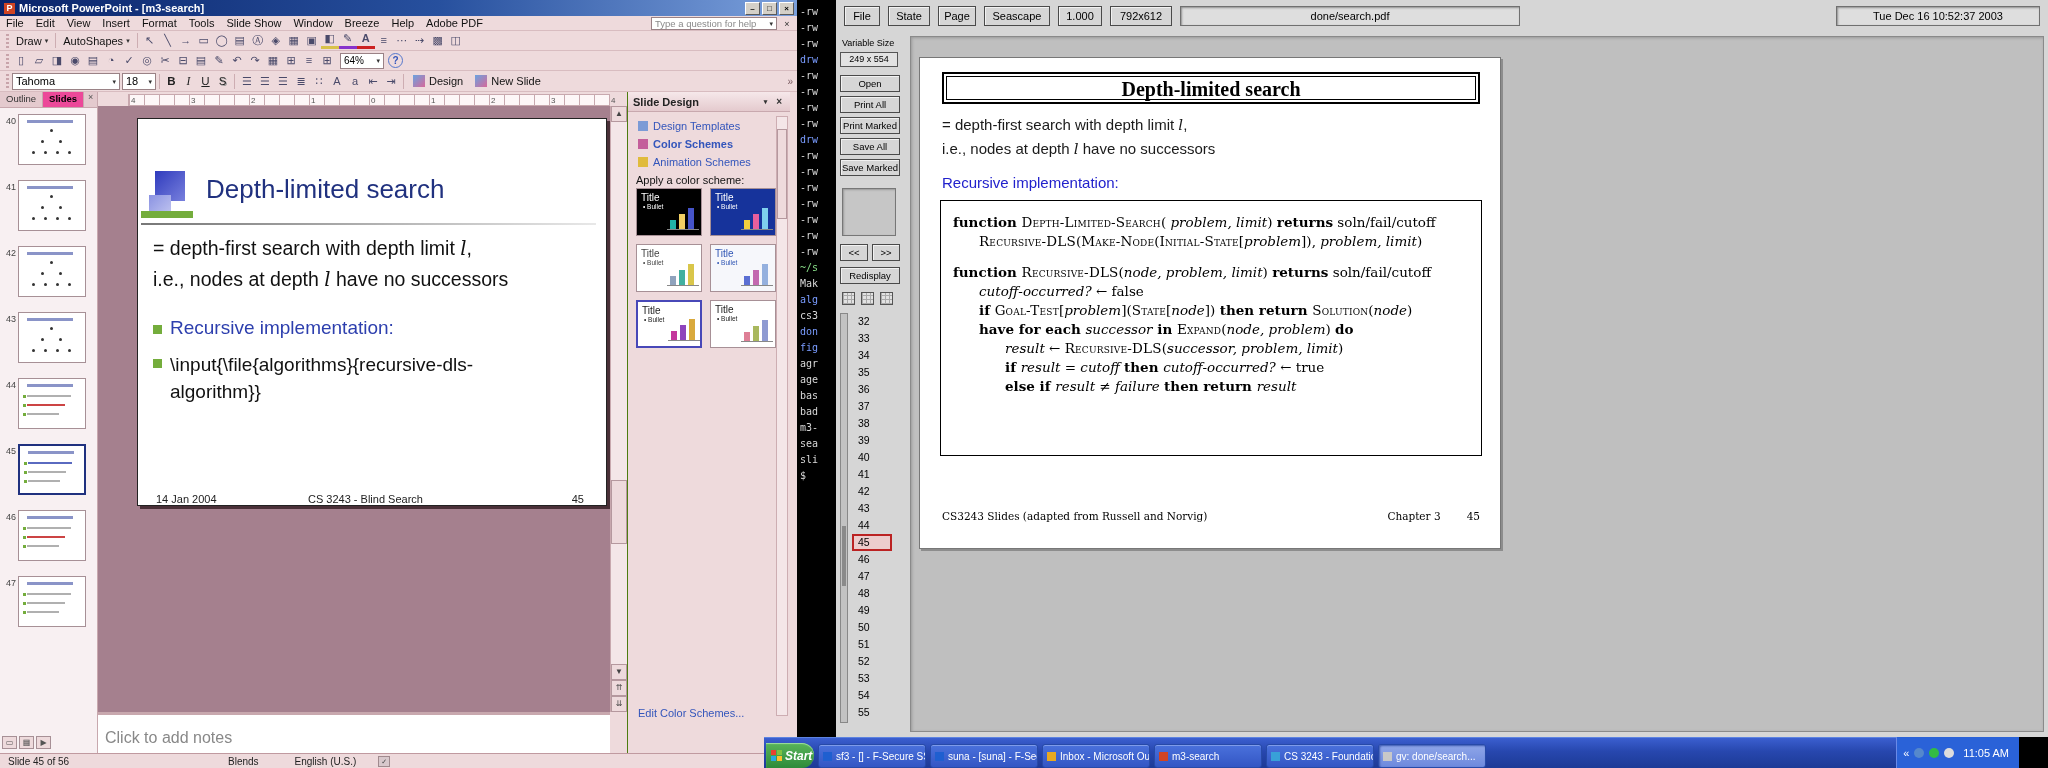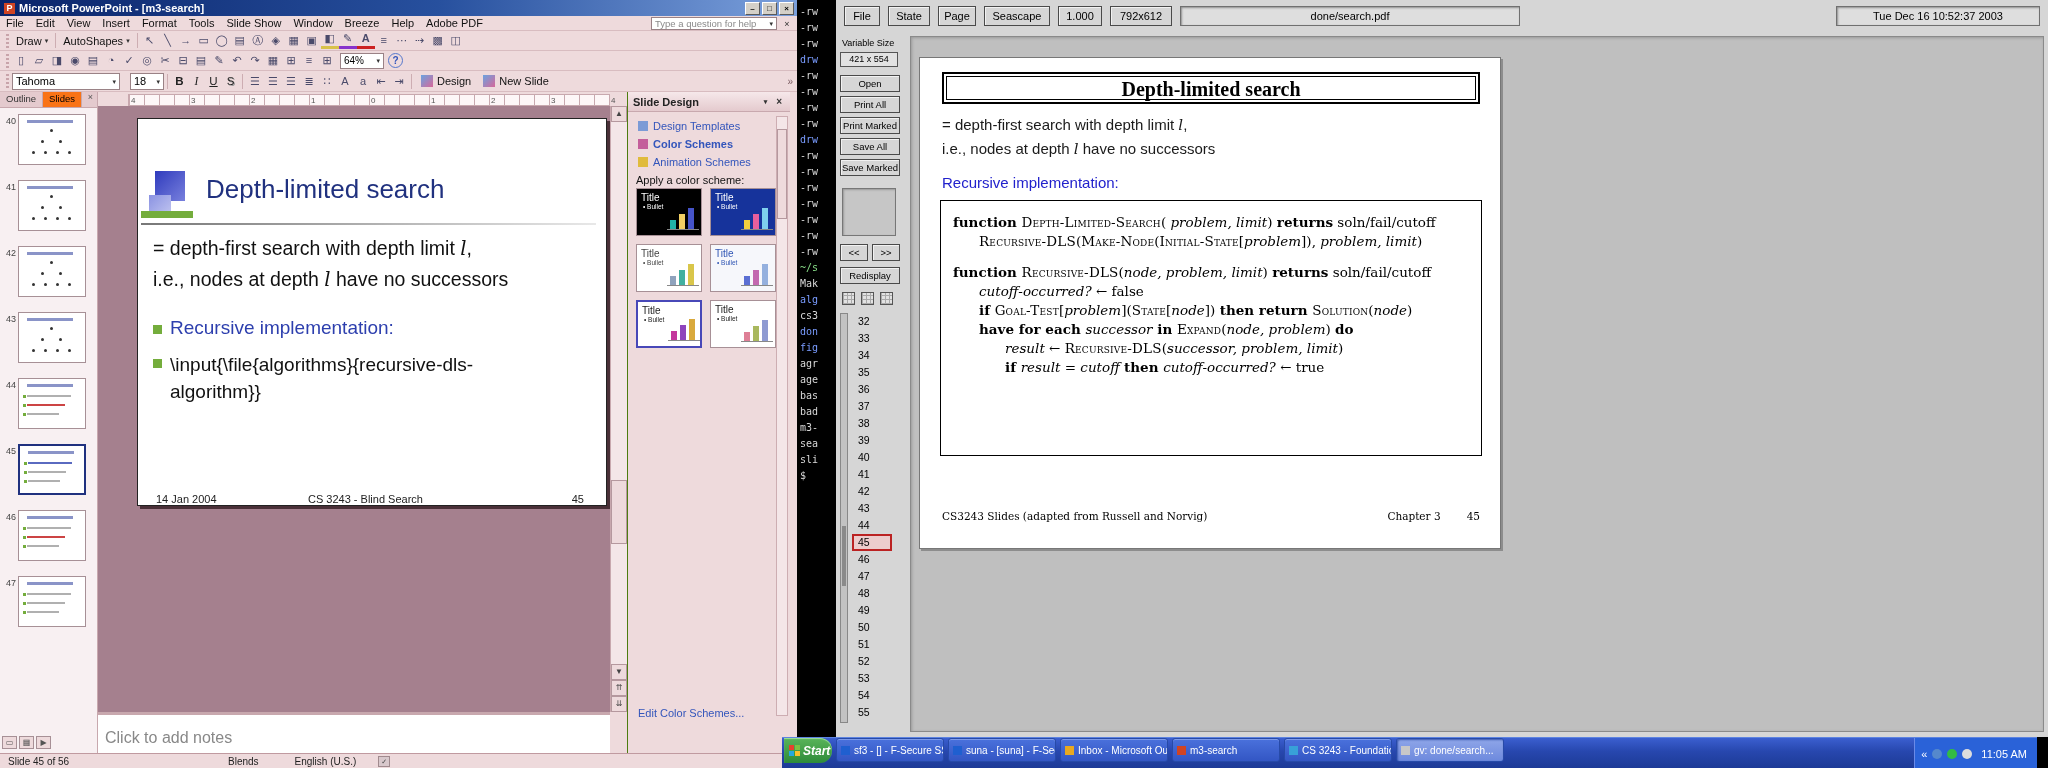--- a/index.html
+++ b/index.html
@@ -24,32 +24,32 @@
 .sep{width:1px;height:15px;background:#cdadb2;margin:0 3px}
 .tbi{width:18px;height:17px;line-height:16px;text-align:center;font-size:11px;color:#4a4a6a;flex:0 0 auto}
 .i-fill-color{border-bottom:3px solid #d8c24a;line-height:13px;height:17px}
 .i-line-color{border-bottom:3px solid #8833cc;line-height:13px;height:17px}
 .i-font-color{border-bottom:3px solid #cc2222;line-height:13px;height:17px;font-weight:bold}
 .tb-textbtn{height:17px;line-height:16px;font-size:11px;padding:0 4px;color:#111;display:flex;align-items:center;gap:3px}
 .dd{font-size:7px;color:#333}
 .zoombox{width:44px;height:16px;background:#fff;border:1px solid #9a8286;font-size:10px;line-height:14px;padding:0 3px;display:flex;justify-content:space-between;margin-left:4px}
 .helpcircle{width:15px;height:15px;border-radius:50%;border:1px solid #5577cc;color:#3355bb;font-size:10px;line-height:13px;text-align:center;margin-left:4px;font-weight:bold}
 .fontbox{width:108px;height:17px;background:#fff;border:1px solid #9a8286;font-size:11px;line-height:15px;padding:0 3px;display:flex;justify-content:space-between}
-.sizebox{width:34px;height:17px;background:#fff;border:1px solid #9a8286;font-size:11px;line-height:15px;padding:0 3px;display:flex;justify-content:space-between;margin-left:10px}
+.sizebox{width:34px;height:17px;background:#fff;border:1px solid #9a8286;font-size:11px;line-height:15px;padding:0 3px;display:flex;justify-content:space-between;margin-left:2px}
 .stybtn{width:17px;height:17px;text-align:center;font-size:11.5px;line-height:16px;color:#222}
 .sty-B{font-weight:bold}.sty-I{font-style:italic;font-family:"Liberation Serif",serif}.sty-U{text-decoration:underline}.sty-S{text-shadow:1px 1px 0 #999}
 .bigbtn{height:18px;display:flex;align-items:center;gap:4px;font-size:11px;padding:0 6px;color:#111}
 .bigbtn .bicon{width:12px;height:12px;background:linear-gradient(135deg,#6aa3e0,#d8689a)}
 .chev{margin-left:auto;padding-right:4px;color:#7a5a60;font-size:10px}
 
 
 #ppt-leftpanel{position:absolute;left:0;top:92px;width:98px;height:661px;background:#f8f0f2;border-right:1px solid #c8a8ae}
 .tabs{display:flex;height:16px;font-size:9.5px;background:#e4cace;border-bottom:1px solid #c8a8ae}
 .tab{padding:1px 6px;border-right:1px solid #c8a8ae;color:#333}
-.tab.active{background:#f97316;font-weight:normal;color:#000}
+.tab.active{background:#ec4899;font-weight:bold;color:#000}
 .tabclose{margin-left:auto;padding:0 4px;color:#555;font-size:9px}
 #thumbs{position:absolute;left:0;top:18px;width:98px}
 .thumb-row{position:absolute;left:0;width:98px;height:54px;display:flex}
 .thumb-num{width:18px;text-align:right;font-size:9px;color:#444;padding-top:2px;padding-right:2px}
 .thumb-box{position:relative;width:68px;height:51px;background:#fff;border:1px solid #a79096;overflow:hidden}
 .thumb-box.sel{border:2px solid #20317f}
 .th-title{position:absolute;left:8px;top:5px;width:46px;height:3px;background:#8a94c8}
 .th-line{position:absolute;height:2px;background:#b0b0b0}
 .th-line.red{background:#cc4444}
 .th-line.blue{background:#5a6ac0}
@@ -150,21 +150,21 @@
 .pdf-subtitle{position:absolute;left:22px;top:116px;font-size:15px;color:#2121cc}
 #algo-box{position:absolute;left:20px;top:142px;width:542px;height:256px;border:1px solid #000;padding:12px 12px}
 .algo-line{font-family:"DejaVu Serif",serif;font-size:13.5px;line-height:19px;color:#000;white-space:nowrap}
 .seg-b{font-weight:bold}
 .seg-i{font-style:italic;font-family:"DejaVu Serif",serif}
 .seg-sc{font-variant:small-caps;letter-spacing:.2px}
 .pdf-footer-left{position:absolute;left:22px;top:452px;font-family:"DejaVu Serif",serif;font-size:10.5px;color:#000}
 .pdf-footer-right{position:absolute;right:20px;top:452px;font-family:"DejaVu Serif",serif;font-size:10.5px;color:#000;display:flex;gap:26px}
 
 
-#taskbar{position:absolute;left:782px;top:737px;width:1255px;height:31px;background:linear-gradient(180deg,#3b5fd0,#2747ae 45%,#1d3a96);border-top:1px solid #5d83e0;display:flex;align-items:flex-start}
+#taskbar{position:absolute;left:764px;top:737px;width:1255px;height:31px;background:linear-gradient(180deg,#3b5fd0,#2747ae 45%,#1d3a96);border-top:1px solid #5d83e0;display:flex;align-items:flex-end}
 .startbtn{width:48px;height:25px;margin-left:2px;border-radius:0 12px 12px 0;background:linear-gradient(180deg,#59b45a,#2e8b3a);color:#fff;font-weight:bold;font-style:italic;font-size:12px;display:flex;align-items:center;gap:3px;padding-left:5px;box-shadow:inset 0 1px 1px #9fdf9f}
 .winflag{position:relative;width:11px;height:11px;flex:0 0 auto}
 .winflag i{position:absolute;width:5px;height:5px}
 .winflag .f1{left:0;top:0;background:#e8412e}
 .winflag .f2{left:6px;top:0;background:#7dc242}
 .winflag .f3{left:0;top:6px;background:#28a8e0}
 .winflag .f4{left:6px;top:6px;background:#fbc02d}
 .tbbtn{position:relative;width:108px;height:24px;margin-left:4px;background:linear-gradient(180deg,#4a71dc,#3356c4);border:1px solid #274aa8;border-radius:3px;color:#fff;font-size:10px;display:flex;align-items:center;gap:4px;padding:0 4px;overflow:hidden;white-space:nowrap;box-shadow:inset 0 1px 0 #7e9bea}
 .tbbtn.act{background:linear-gradient(180deg,#8fa6e8,#6d89dd);box-shadow:inset 1px 1px 2px #3a57b0}
 .tb-ico{width:9px;height:9px;flex:0 0 auto}
@@ -618,21 +618,21 @@
       <span class="gvtb" style="width:38px">Page</span>
       <span class="gvtb" style="width:66px">Seascape</span>
       <span class="gvtb" style="width:44px">1.000</span>
       <span class="gvtb" style="width:62px">792x612</span>
       <span class="gvtb gv-filename">done/search.pdf</span>
       <span class="gvtb gv-date">Tue Dec 16 10:52:37 2003</span>
     </div>
 
     <div class="gv-sidebar">
       <span class="gv-varsize">Variable Size</span>
-      <span class="gv-dims">421 x 554</span>
+      <span class="gv-dims">249 x 554</span>
       <div id="gv-btns">
           <div class="gvbtn">Open</div>
           <div class="gvbtn">Print All</div>
           <div class="gvbtn">Print Marked</div>
           <div class="gvbtn">Save All</div>
           <div class="gvbtn">Save Marked</div>
         </div>
       <div class="gv-locator"></div>
       <div class="gv-nav">
         <span class="gvbtn">&lt;&lt;</span>
@@ -687,20 +687,21 @@
         <div class="pdf-subtitle">Recursive implementation:</div>
         <div id="algo-box">
             <div class="algo-line" style="padding-left: 0px;"><span class="seg-b">function </span><span class="seg-sc">Depth-Limited-Search</span><span>( </span><span class="seg-i">problem, limit</span><span>) </span><span class="seg-b">returns</span><span> soln/fail/cutoff</span></div>
             <div class="algo-line" style="padding-left: 26px;"><span class="seg-sc">Recursive-DLS</span><span>(</span><span class="seg-sc">Make-Node</span><span>(</span><span class="seg-sc">Initial-State</span><span>[</span><span class="seg-i">problem</span><span>]), </span><span class="seg-i">problem, limit</span><span>)</span></div>
             <div class="algo-line" style="margin-top: 12px; padding-left: 0px;"><span class="seg-b">function </span><span class="seg-sc">Recursive-DLS</span><span>(</span><span class="seg-i">node, problem, limit</span><span>) </span><span class="seg-b">returns</span><span> soln/fail/cutoff</span></div>
             <div class="algo-line" style="padding-left: 26px;"><span class="seg-i">cutoff-occurred?</span><span> ← false</span></div>
             <div class="algo-line" style="padding-left: 26px;"><span class="seg-b">if </span><span class="seg-sc">Goal-Test</span><span>[</span><span class="seg-i">problem</span><span>](</span><span class="seg-sc">State</span><span>[</span><span class="seg-i">node</span><span>]) </span><span class="seg-b">then return </span><span class="seg-sc">Solution</span><span>(</span><span class="seg-i">node</span><span>)</span></div>
             <div class="algo-line" style="padding-left: 26px;"><span class="seg-b">have for each </span><span class="seg-i">successor</span><span class="seg-b"> in </span><span class="seg-sc">Expand</span><span>(</span><span class="seg-i">node, problem</span><span>) </span><span class="seg-b">do</span></div>
             <div class="algo-line" style="padding-left: 52px;"><span class="seg-i">result</span><span> ← </span><span class="seg-sc">Recursive-DLS</span><span>(</span><span class="seg-i">successor, problem, limit</span><span>)</span></div>
             <div class="algo-line" style="padding-left: 52px;"><span class="seg-b">if </span><span class="seg-i">result</span><span> = </span><span class="seg-i">cutoff</span><span> </span><span class="seg-b">then </span><span class="seg-i">cutoff-occurred?</span><span> ← true</span></div>
+            <div class="algo-line" style="padding-left: 52px;"><span class="seg-b">else if </span><span class="seg-i">result</span><span> ≠ </span><span class="seg-i">failure</span><span> </span><span class="seg-b">then return </span><span class="seg-i">result</span></div>
           </div>
         <div class="pdf-footer-left">CS3243 Slides (adapted from Russell and Norvig)</div>
         <div class="pdf-footer-right">
           <span>Chapter 3</span>
           <span>45</span>
         </div>
       </div>
     </div>
   </section>
 

